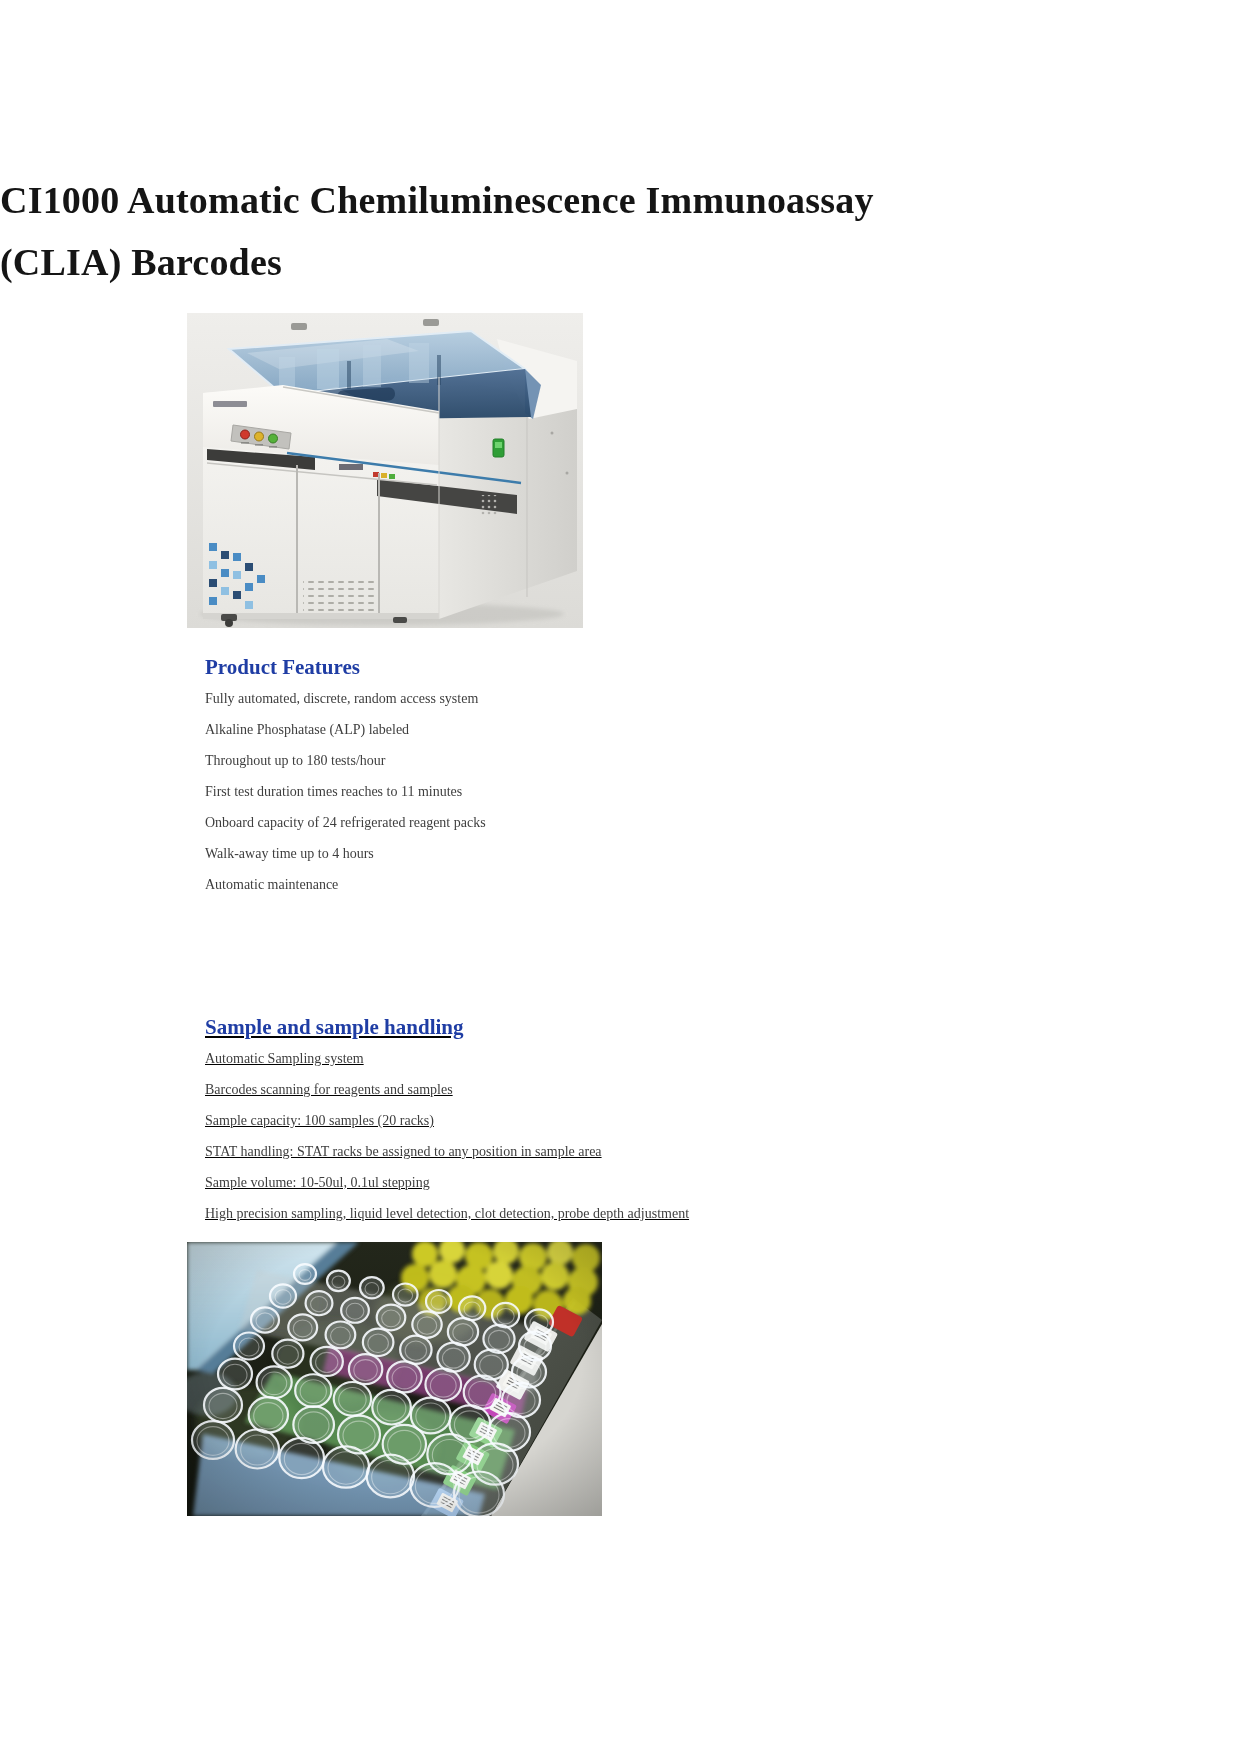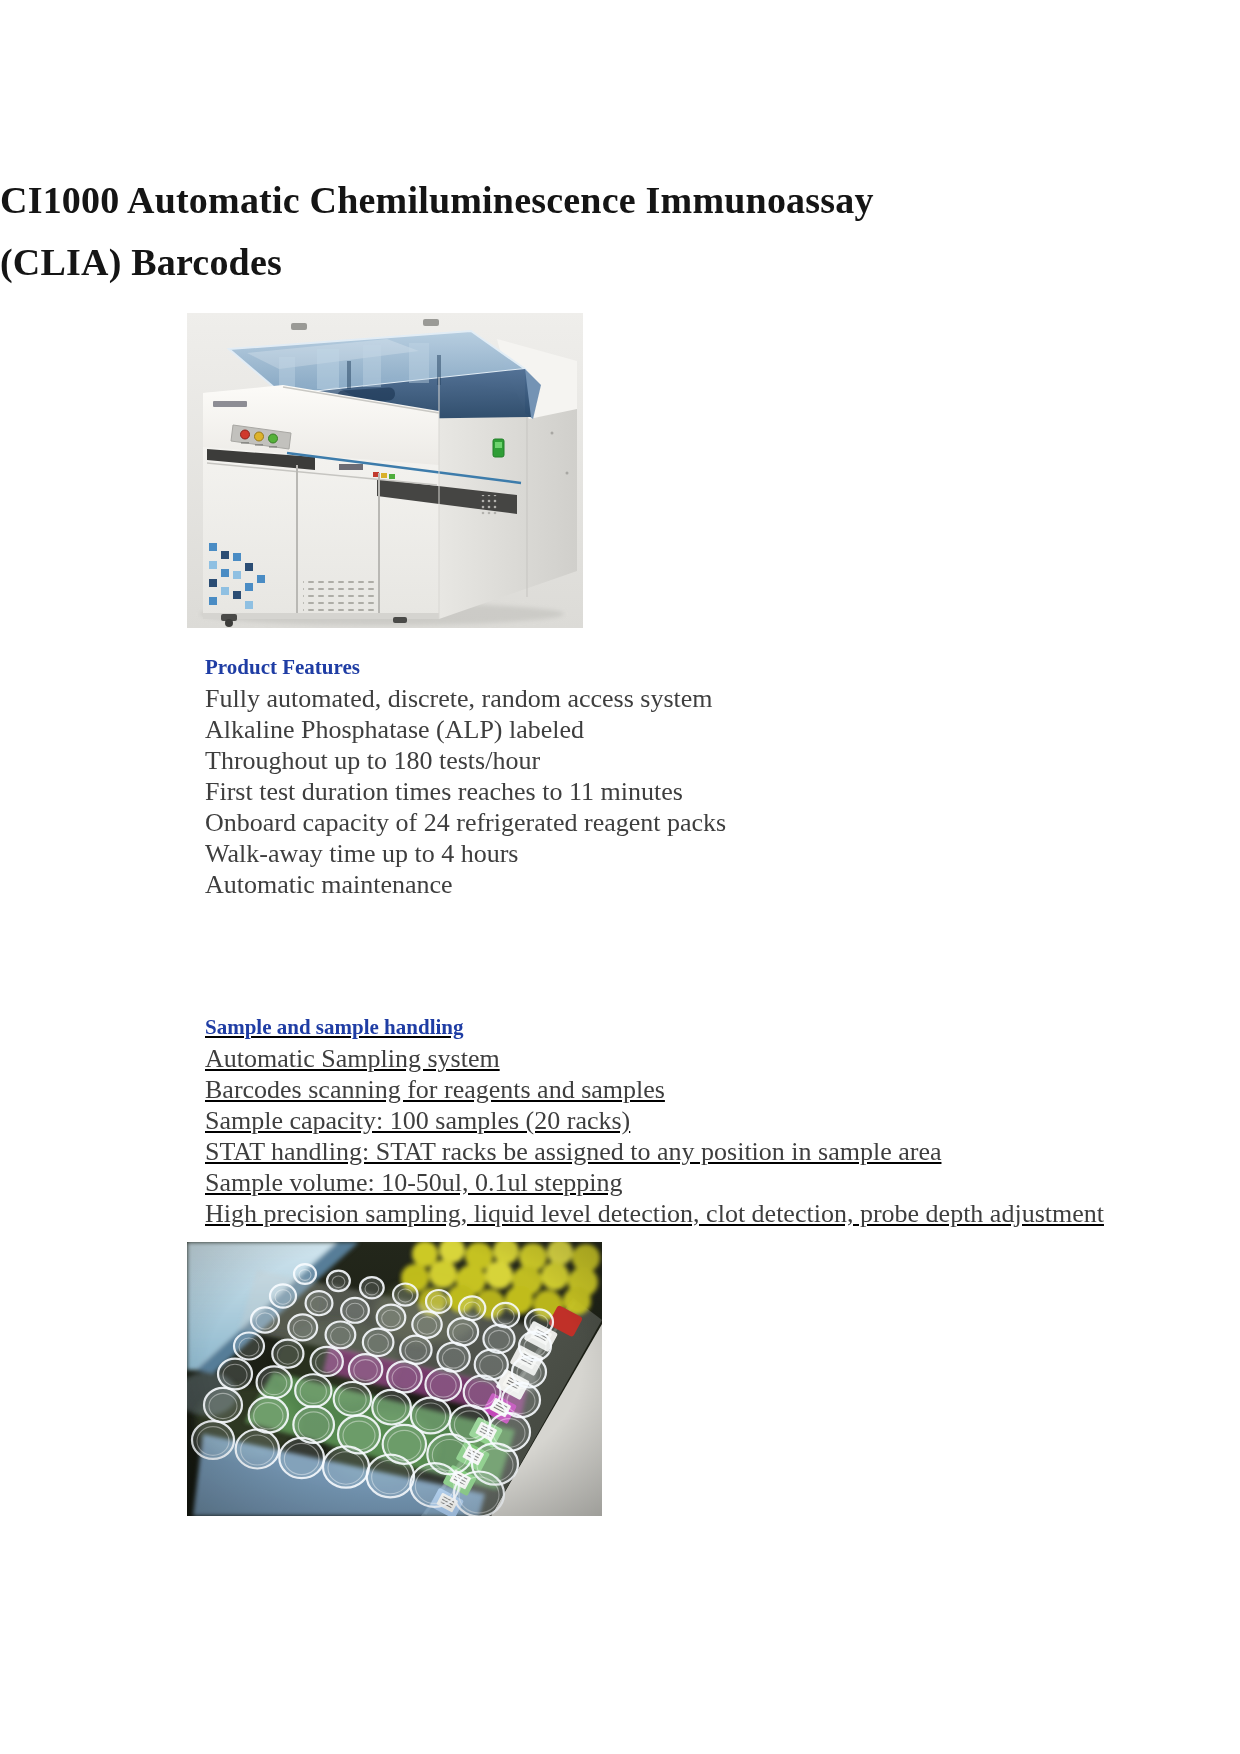--- a/index.html
+++ b/index.html
@@ -33,21 +33,21 @@
   .sec-features{top:652px;}
   .sec-sample{top:1012px;text-decoration:underline;}
   .section h2{
     margin:0;
     font-size:21px;
     font-weight:bold;
     line-height:31px;
     color:var(--heading-blue,#1f3da4);
   }
   .bodyline{
-    font-size:26px;
+    font-size:14px;
     line-height:31px;
     color:var(--body-text,#3e3e3e);
     white-space:nowrap;
   }
   .photo{position:absolute;display:block;}
   .photo svg{display:block;}
   .photo-analyzer{left:187px;top:313px;width:396px;height:315px;}
   .photo-samples{left:187px;top:1242px;width:415px;height:274px;}
 </style>
 </head>

